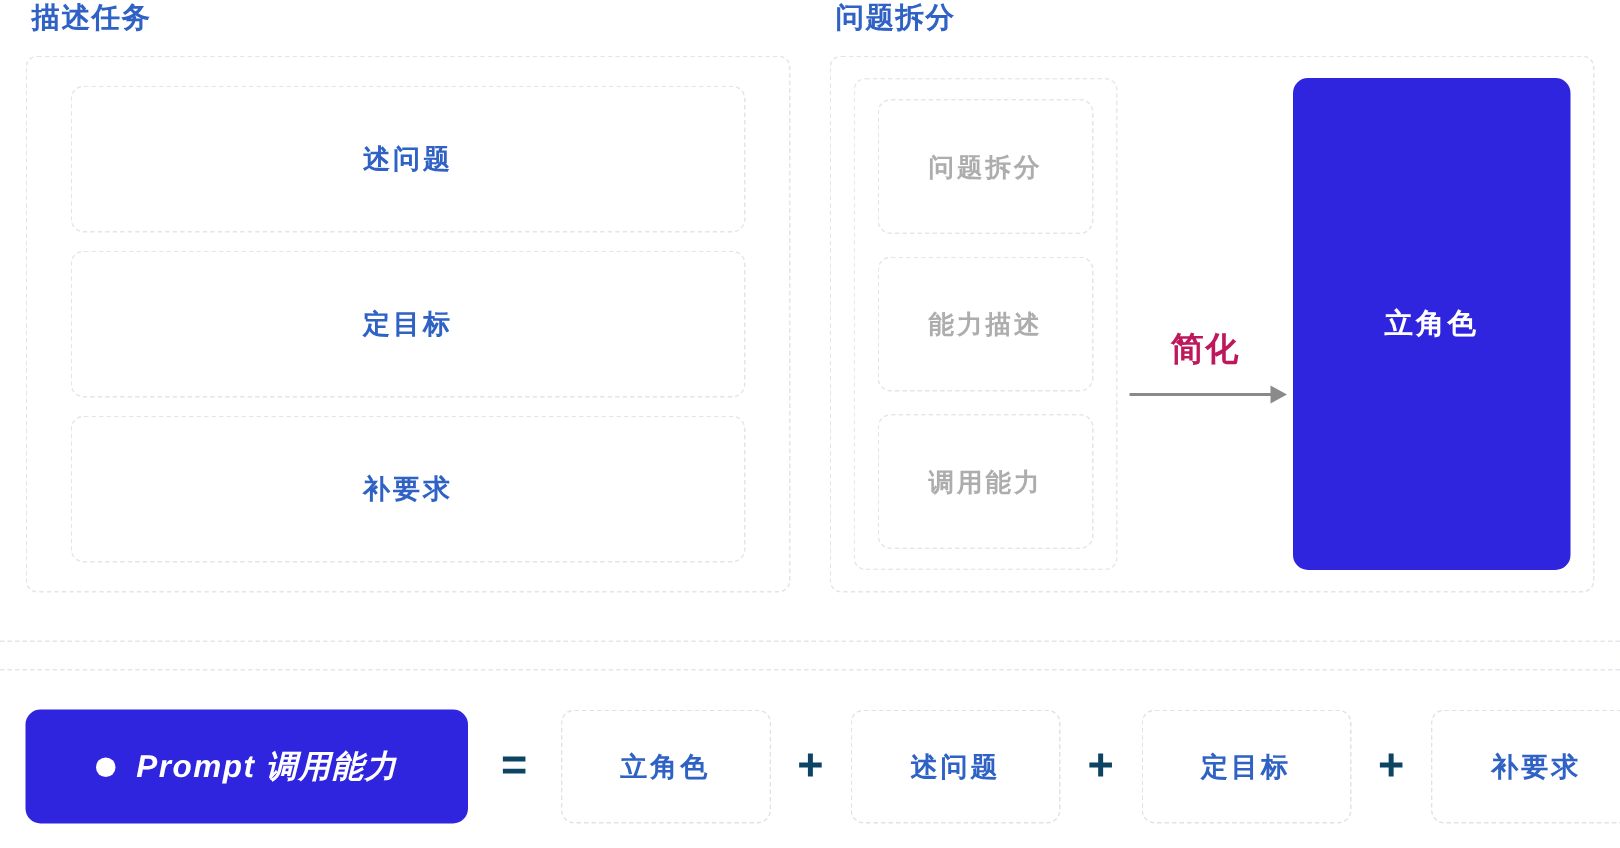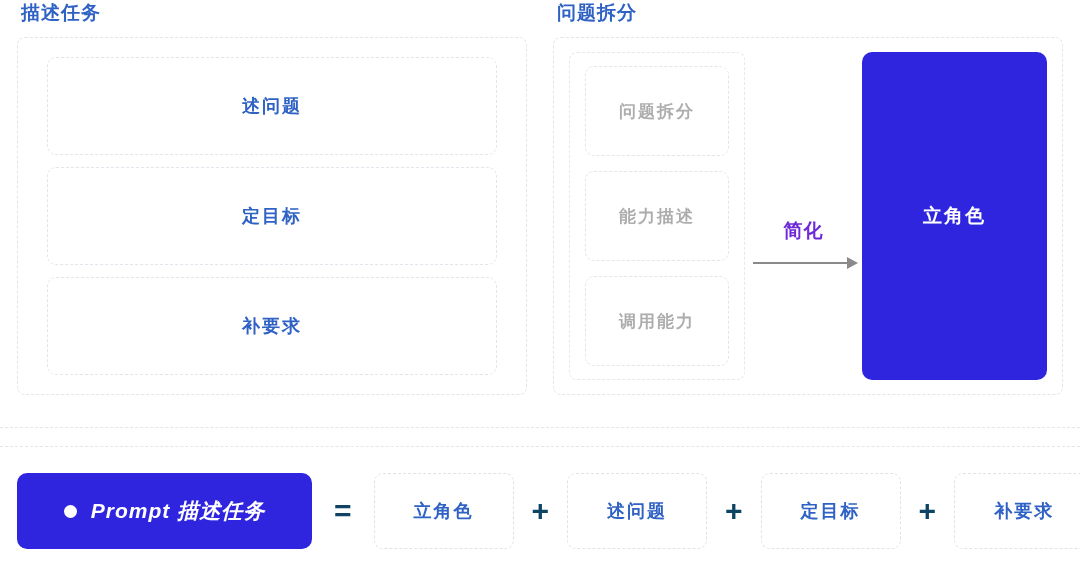--- a/index.html
+++ b/index.html
@@ -120,23 +120,23 @@
   
   .arrow-zone {
     flex: 1 1 auto;
     position: relative;
   }
   .arrow-label {
     position: absolute;
     left: 50%;
     top: 166px;
     transform: translateX(-50%);
-    font-size: 19px;
-    font-weight: bold;
-    color: #6d28d9;
+    font-size: 22px;
+    font-weight: bold;
+    color: #be185d;
     letter-spacing: 1px;
     white-space: nowrap;
   }
   .arrow-line {
     position: absolute;
     left: 8px;
     right: 4px;
     top: 206px;
     height: 10px;
     display: flex;
@@ -308,21 +308,21 @@
   </div>
 </div>
 
 <div class="divider d1"></div>
 <div class="divider d2"></div>
 
 <div class="formula-row">
 
   <div class="prompt-pill">
     <span class="dot"></span>
-    <span class="label">Prompt 描述任务</span>
+    <span class="label">Prompt 调用能力</span>
   </div>
 
   <div class="op equals">=</div>
 
   <div class="term-card">
     <span class="label">立角色</span>
   </div>
 
   <div class="op">+</div>
 

